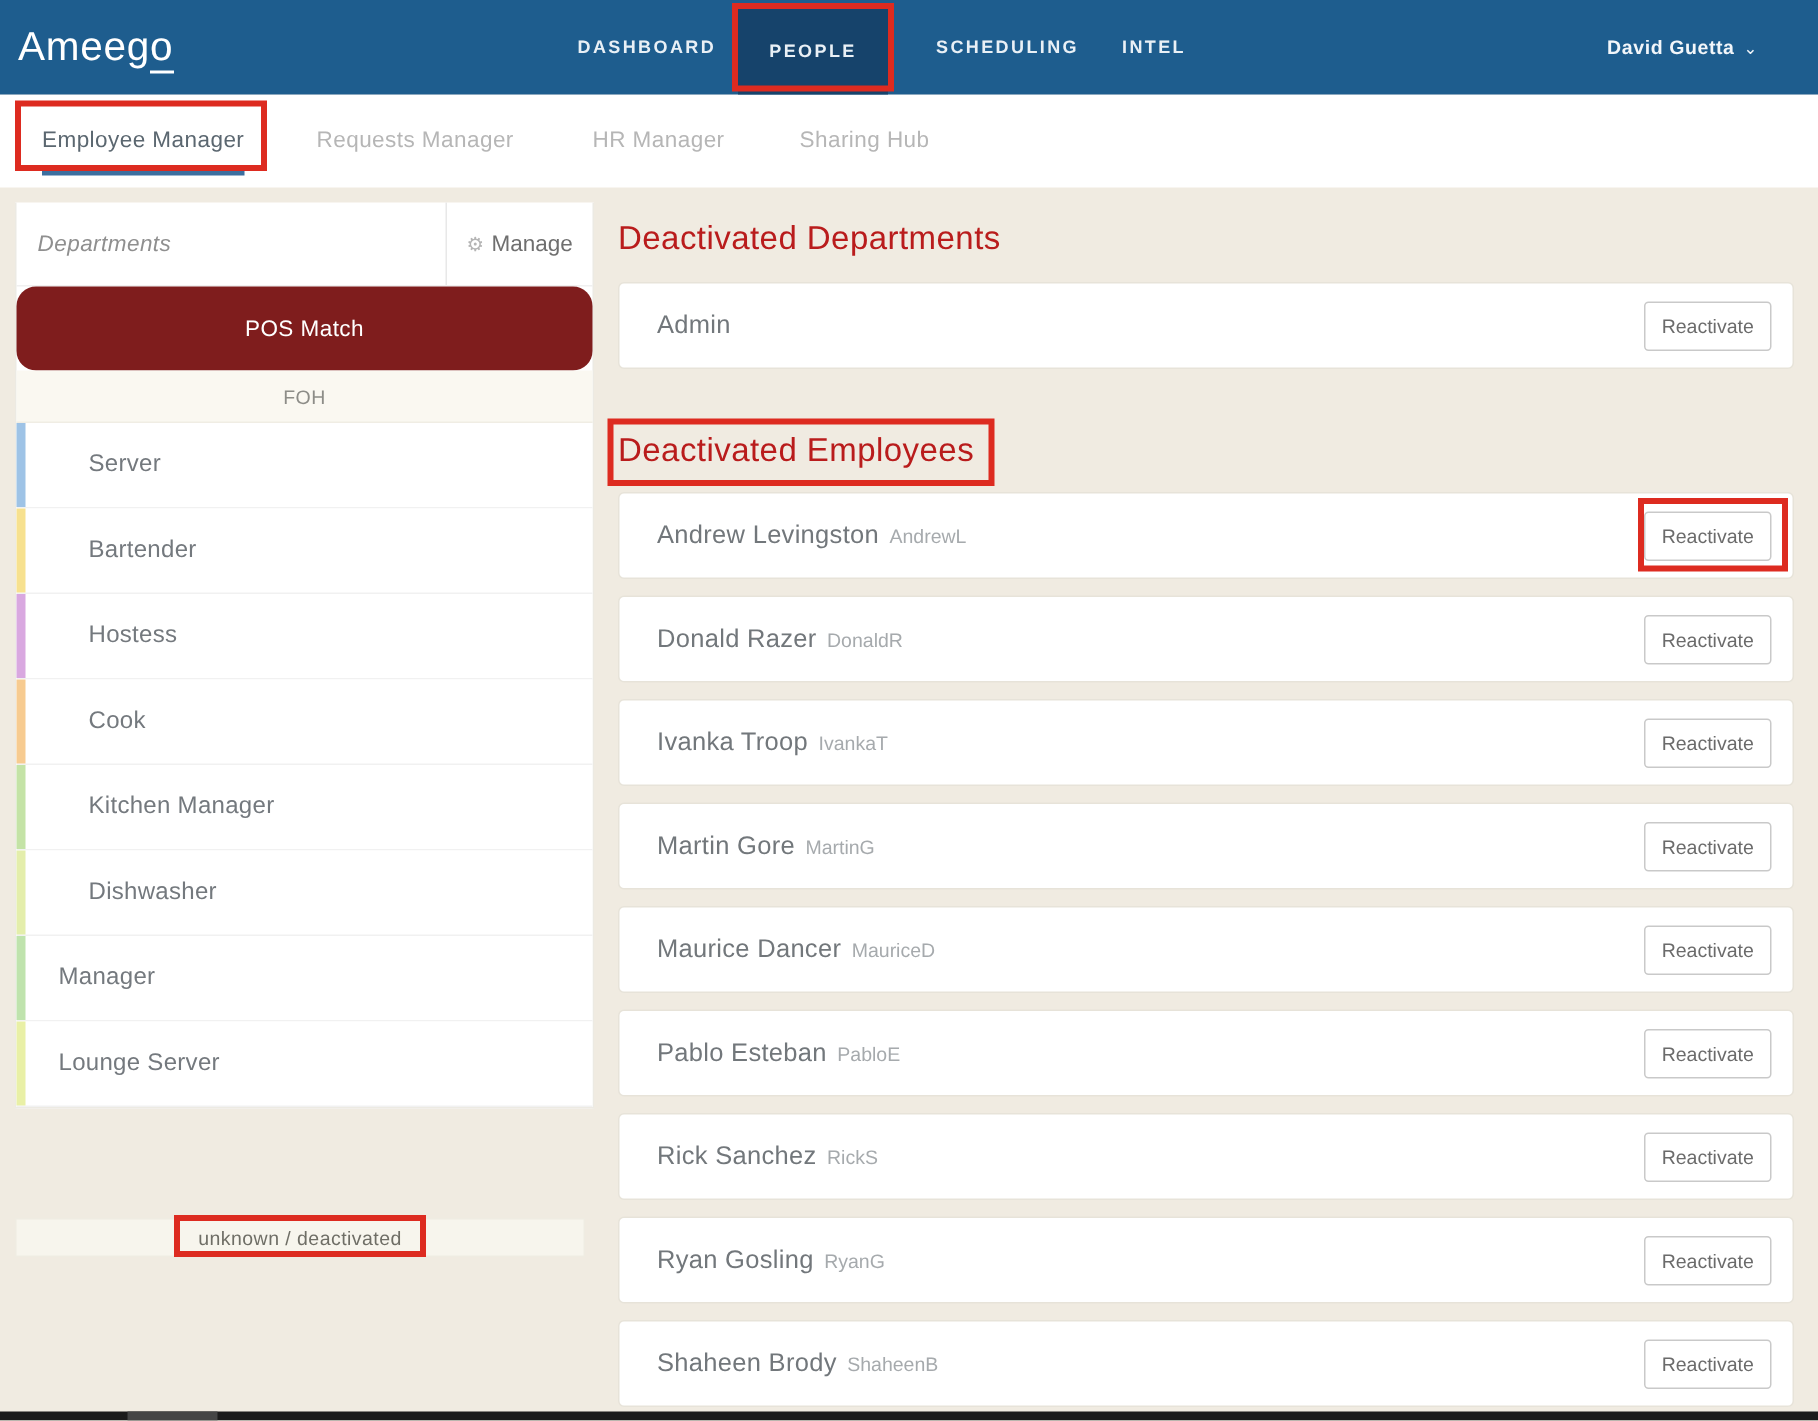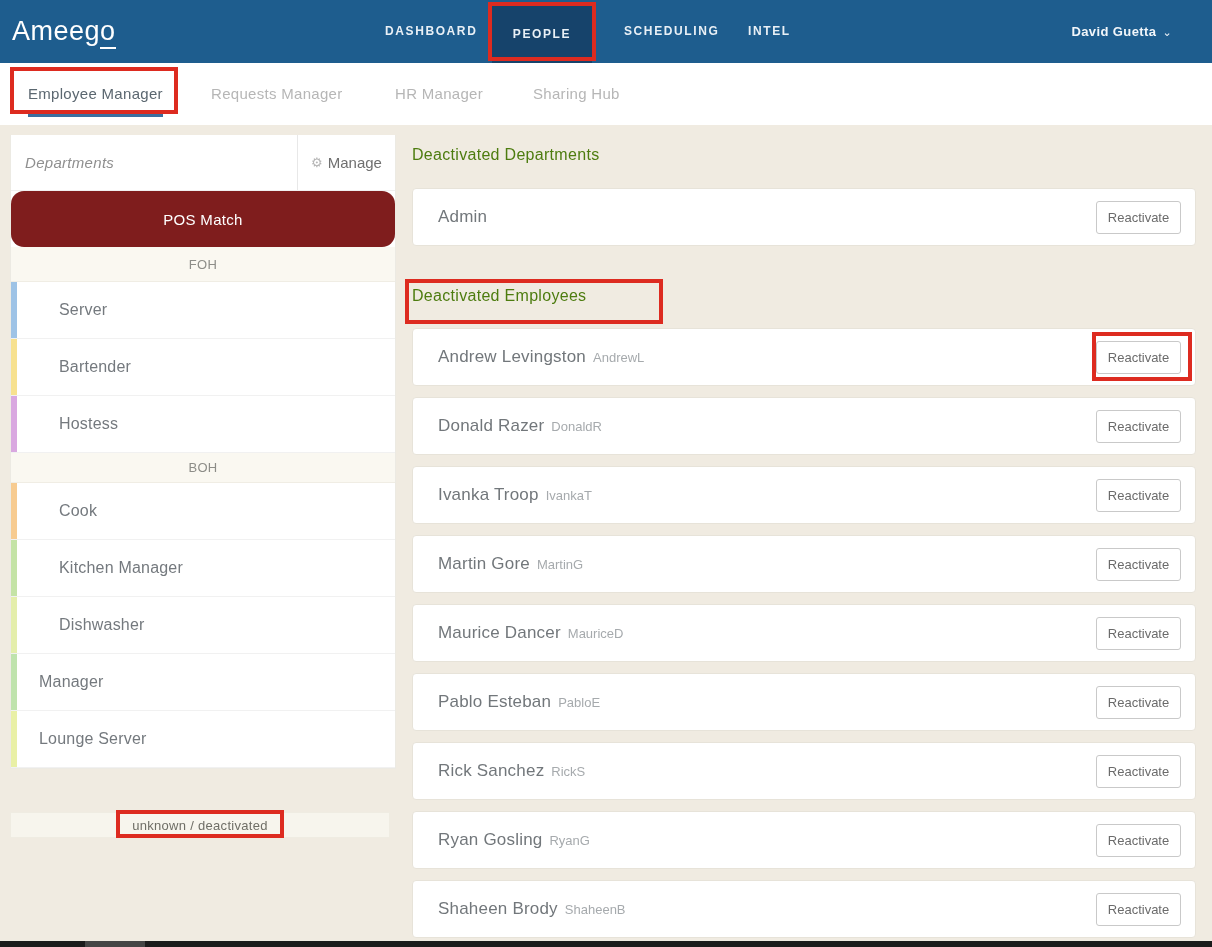--- a/index.html
+++ b/index.html
@@ -41,21 +41,21 @@
   .group-header { height:35px; background:#faf8f1; border-bottom:1px solid #f0ede4; color:#8d8d88; font-size:13px; display:flex; align-items:center; justify-content:center; letter-spacing:.3px; }
   .group-header.boh { height:30px; }
   .group-header.tall { height:41px; font-size:15px; }
   .dept-row { position:relative; height:57px; background:#fff; border-bottom:1px solid #f1f1f1; cursor:pointer; display:flex; align-items:center; }
   .dept-color { position:absolute; left:0; top:0; bottom:0; width:6px; }
   .dept-label { padding-left:48px; color:#74797e; font-size:16px; letter-spacing:.2px; }
   .dept-row.no-group .dept-label { padding-left:28px; }
   .unknown-bar { position:absolute; left:10px; top:812px; width:380px; height:26px; background:#f7f5ed; border:1px solid #efece2; color:#6f6e66; font-size:13px; display:flex; align-items:center; justify-content:center; cursor:pointer; z-index:2; letter-spacing:.3px; }
 
   
-  .section-title { position:absolute; left:412px; color:#4d7c0f; font-size:16px; font-weight:400; letter-spacing:.3px; z-index:2; }
+  .section-title { position:absolute; left:412px; color:#b91c1c; font-size:22px; font-weight:400; letter-spacing:.3px; z-index:2; }
   .title-departments { top:146px; }
   .title-employees { top:287px; }
   .card { background:#fff; border:1px solid #e7e3d9; border-radius:4px; height:58px; display:flex; align-items:center; padding:0 14px 0 25px; }
   .admin-card { position:absolute; left:412px; top:188px; width:784px; z-index:2; }
   .emp-list { position:absolute; left:412px; top:328px; width:784px; z-index:2; }
   .emp-list .card { margin-bottom:11px; }
   .row-name { color:#72777b; font-size:17px; letter-spacing:.2px; }
   .row-username { color:#a6aaad; font-size:13px; margin-left:7px; }
   .row-spacer { flex:1; }
   .reactivate-btn { background:#fff; border:1px solid #c9c9c9; border-radius:3px; color:#6b6b6b; font-size:13px; width:85px; height:33px; cursor:pointer; font-family:"Liberation Sans", sans-serif; }
@@ -107,21 +107,20 @@
         <span class="dept-label">Server</span>
       </div>
       <div class="dept-row">
         <span class="dept-color" style="background: rgb(247, 225, 143);"></span>
         <span class="dept-label">Bartender</span>
       </div>
       <div class="dept-row">
         <span class="dept-color" style="background: rgb(217, 168, 224);"></span>
         <span class="dept-label">Hostess</span>
       </div>
-      <div class="group-header boh">BOH</div>
       <div class="dept-row">
         <span class="dept-color" style="background: rgb(247, 203, 144);"></span>
         <span class="dept-label">Cook</span>
       </div>
       <div class="dept-row">
         <span class="dept-color" style="background: rgb(196, 227, 166);"></span>
         <span class="dept-label">Kitchen Manager</span>
       </div>
       <div class="dept-row">
         <span class="dept-color" style="background: rgb(228, 238, 171);"></span>

